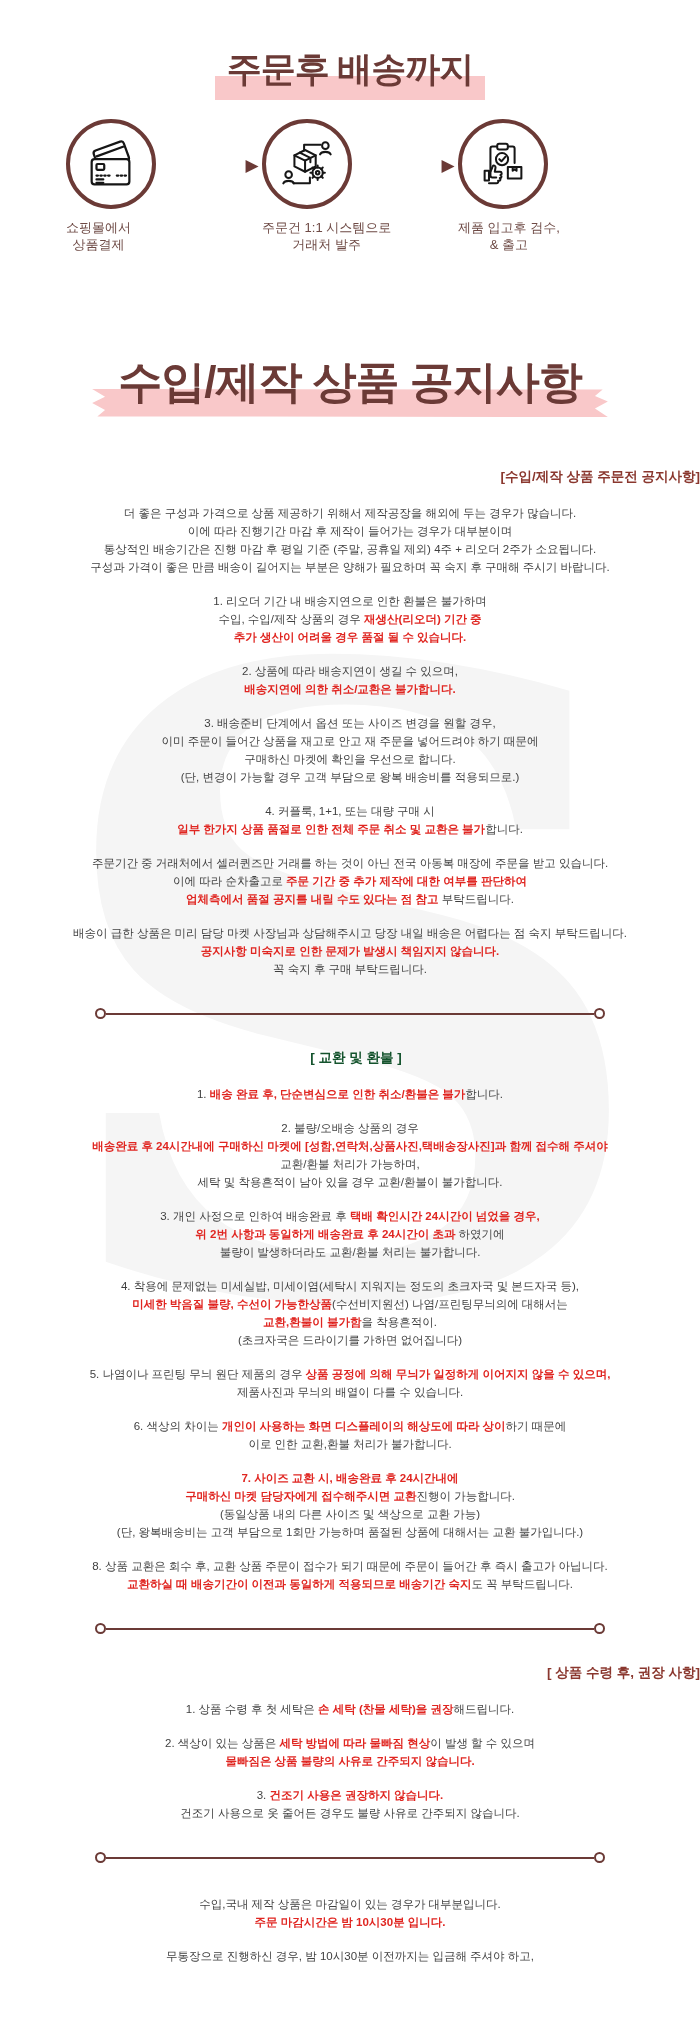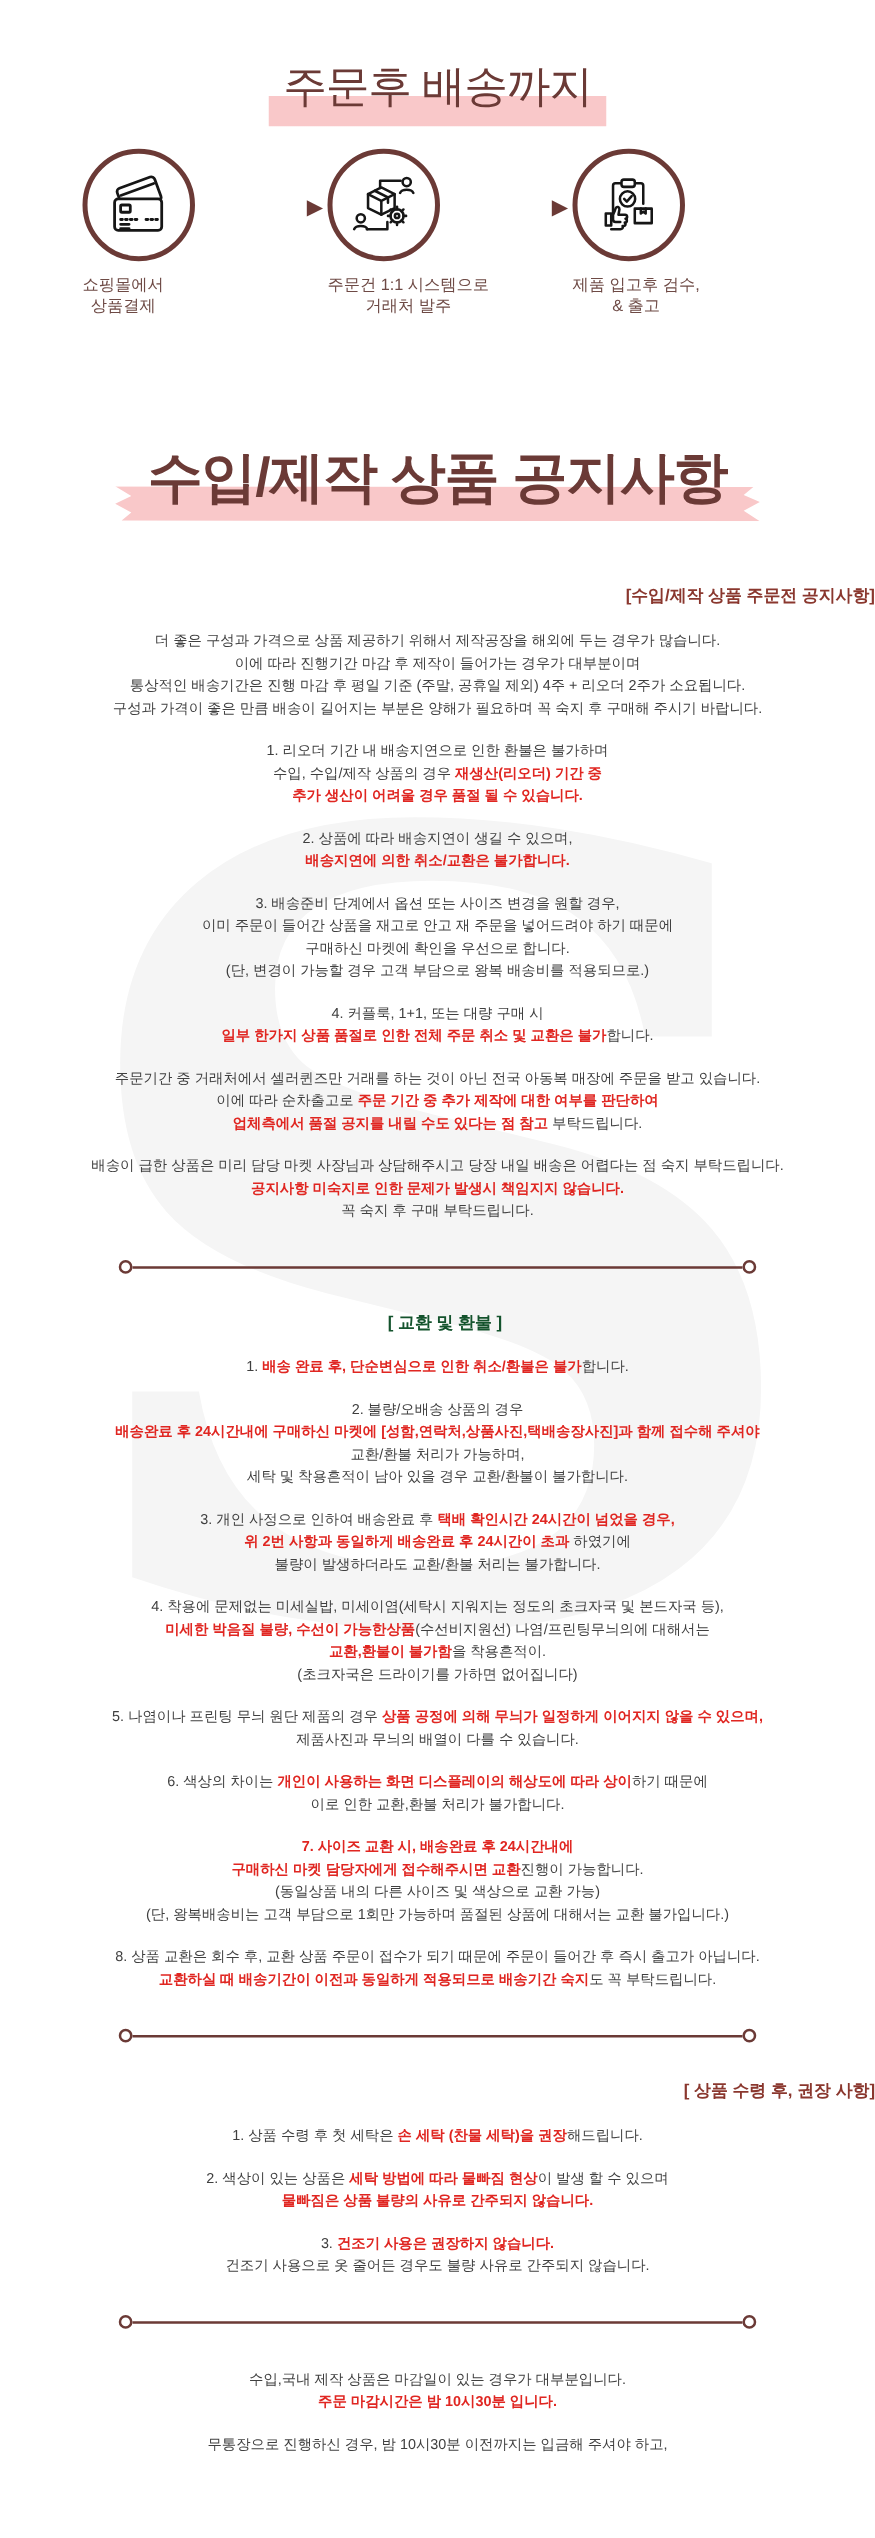--- a/index.html
+++ b/index.html
@@ -8,21 +8,21 @@
     font-family:"Liberation Sans","DejaVu Sans",sans-serif;
   }
   .page{position:relative;width:700px;height:2030px;padding-top:46px;box-sizing:border-box;}
   .watermark{
     position:absolute;top:560px;left:0;width:700px;text-align:center;
     font-size:860px;line-height:860px;font-weight:bold;color:#f5f5f5;z-index:0;
     font-family:"DejaVu Serif",serif;pointer-events:none;user-select:none;
   }
   .content{position:relative;z-index:1;}
   
-  .main-title{margin:0;text-align:center;font-size:35px;font-weight:400;color:#6b3a36;letter-spacing:-1px;}
+  .main-title{margin:0;text-align:center;font-size:35px;font-weight:700;color:#6b3a36;letter-spacing:-1px;}
   .hl1{background:linear-gradient(to bottom,transparent 52%,#f9c8c9 52%);padding:0 12px 12px;}
   
   .process-row{margin-top:26px;display:flex;justify-content:center;align-items:flex-start;}
   .step{width:176px;display:flex;flex-direction:column;align-items:flex-start;}
   .step-circle{width:82px;height:82px;border:4px solid #6b3a36;border-radius:50%;background:#fff;
     display:flex;align-items:center;justify-content:center;}
   .step-circle svg{width:58px;height:58px;}
   .arrow{color:#6b3a36;font-size:17px;line-height:1;margin-top:38px;width:20px;text-align:center;}
   .step-label{margin-top:10px;color:#6e4a45;font-size:13px;line-height:17px;text-align:center;white-space:pre-line;}
   

